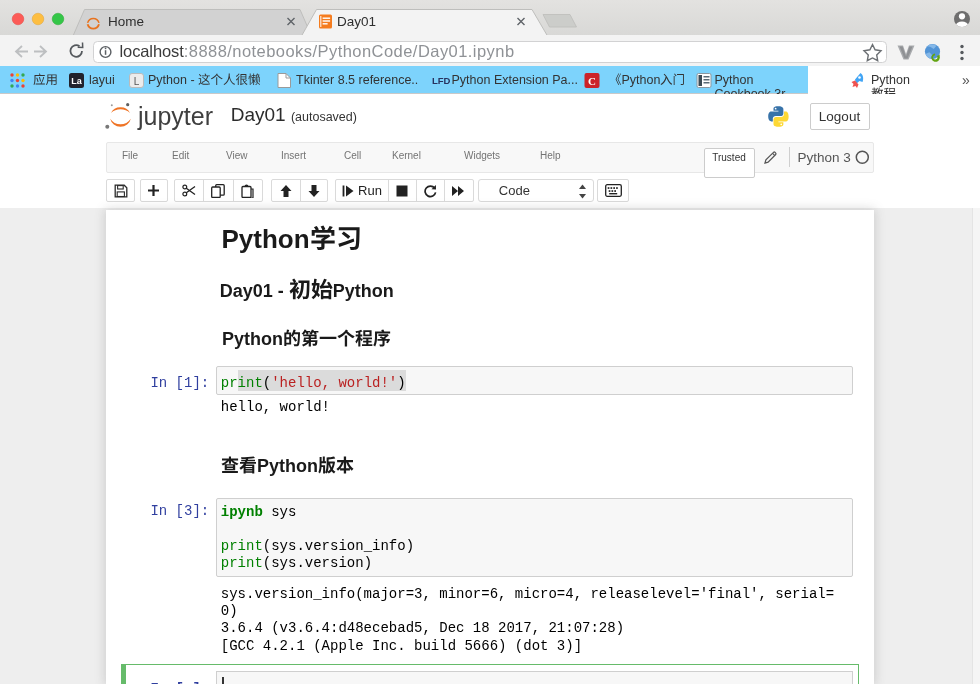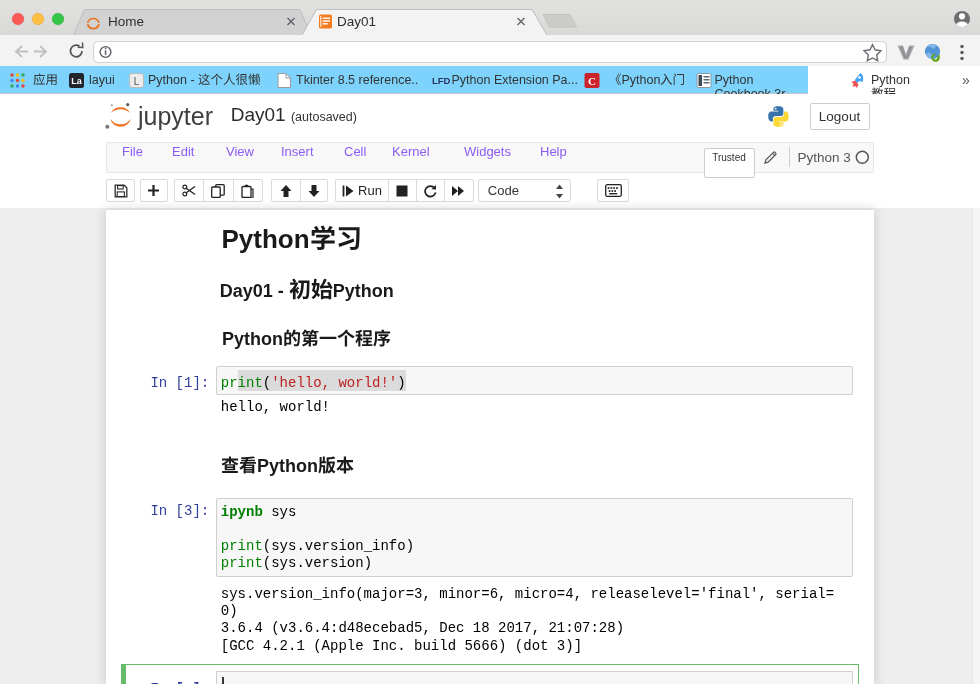--- a/index.html
+++ b/index.html
@@ -6,21 +6,21 @@
 .abs{position:absolute}
 
 #tabbar{left:0;top:0;width:980px;height:36px;background:#dcdcda}
 #addrbar{left:0;top:36px;width:980px;height:30px;background:#f3f3f3}
 #bmbar{left:0;top:66px;width:808px;height:28px;background:#7dd3fc;border-bottom:1px solid #c9c9c9}
 .tabtxt{font-size:13.5px;color:#2f2f2f;top:13.5px}
 .bmitem{font-size:12.5px;color:#333;top:6.5px}
 
 #jhead{left:0;top:94px;width:980px;height:114px;background:#fff}
 #menubar{left:105.5px;top:142px;width:768px;height:30.5px;background:#f8f8f8;border:1px solid #e7e7e7;border-radius:2px}
-.menuitem{font-size:13px;color:#8b5cf6;top:144px}
+.menuitem{font-size:10px;color:#737373;top:150px}
 .tbtn{position:absolute;top:179px;height:23px;background:#fff;border:1px solid #dadada;border-radius:2px;display:flex;align-items:center;justify-content:center}
 .tbg{position:absolute;top:179px;height:23px;background:#fff;border:1px solid #dadada;border-radius:2px;display:flex}
 .tbg>div{display:flex;align-items:center;justify-content:center}
 #site{left:0;top:207.5px;width:980px;height:476.5px;background:#eee}
 #nbc{left:105.5px;top:209.5px;width:768px;height:475px;background:#fff;box-shadow:0 0 10px 1px rgba(87,87,87,.22)}
 .prompt{font-family:"Liberation Mono",monospace;font-size:14px;color:#303F9F}
 .inputbox{position:absolute;left:215.5px;width:637px;background:#f7f7f7;border:1px solid #cfcfcf;border-radius:2px}
 .code{font-family:Liberation Mono, monospace;font-size:14px;line-height:17px;color:#000}
 .kw{color:#008000;font-weight:bold}.bi{color:#008000}.st{color:#BA2121}
 .out{font-family:"Liberation Mono",monospace;font-size:14px;line-height:17px;color:#000}
@@ -97,20 +97,21 @@
  <circle cx="932.5" cy="15.5" r="7.6" fill="#5294d6"></circle>
       <path d="M927,10.5 a7.6,7.6 0 0 1 9.5,-0.8 l-2.8,3.2 a12,12 0 0 0 -6.5,-2.6z M925.5,18 l3.8,-1.8 2.8,2.8 -1.8,3.6 a7.6,7.6 0 0 1 -4.8,-4.6z" fill="#85b8e8"></path>
       <path d="M935,17.5 a4.2,4.2 0 1 0 4.4,2.4 l-2,1.1 a2.2,2.2 0 1 1 -2.3,-1.8z" fill="#63a412"></path>
       <path d="M939.8,18.6 l-0.4,3.3 -2.9,-1.6z" fill="#63a412"></path>
  <g fill="#55595d">
         <circle cx="962" cy="10.5" r="1.7"></circle>
         <circle cx="962" cy="16.5" r="1.7"></circle>
         <circle cx="962" cy="22.5" r="1.7"></circle>
       </g>
 </svg>
+<div class="abs" style="left:119.5px;top:6px;font-size:16.5px;letter-spacing:-0.1px;color:#3a3a3a">localhost<span style="color:#8f9296;letter-spacing:0.45px">:8888/notebooks/PythonCode/Day01.ipynb</span></div>
 </div>
 
 <div class="abs" id="bmbar">
 <svg width="980" height="28" style="position:absolute;left:0;top:0">
  <g transform="translate(10,7)">
   <circle cx="2" cy="2" r="1.7" fill="#ea4335"></circle>
         <circle cx="7.5" cy="2" r="1.7" fill="#fbbc05"></circle>
         <circle cx="13" cy="2" r="1.7" fill="#34a853"></circle>
   <circle cx="2" cy="7.5" r="1.7" fill="#4285f4"></circle>
         <circle cx="7.5" cy="7.5" r="1.7" fill="#ea4335"></circle>
@@ -271,21 +272,21 @@
         <path d="M11.6,4.1 a5.3,5.3 0 1 0 1,4.3" fill="none" stroke="#222" stroke-width="1.7"></path>
         <path d="M12.9,1 l0.1,4.6 -4.6,-0.4z" fill="#222"></path>
       </svg>
     </div>
  <div style="width:28px;border-left:1px solid #dadada">
       <svg width="14" height="12">
         <path d="M1,1 L7,6 L1,11 Z M7,1 L13,6 L7,11 Z" fill="#222"></path>
       </svg>
     </div>
 </div>
-<div class="tbtn" style="left:477.8px;width:93px;justify-content:flex-start;padding-left:9px;font-size:13px;color:#333;border-radius:3px">Code<svg width="9" height="15" style="position:absolute;right:5.5px;top:4px">
+<div class="tbtn" style="left:477.8px;width:116px;justify-content:flex-start;padding-left:20px;font-size:13px;color:#333;border-radius:3px">Code<svg width="9" height="15" style="position:absolute;right:5.5px;top:4px">
       <path d="M4.5,0.5 L8,5 H1 Z" fill="#444"></path>
       <path d="M4.5,14.5 L8,10 H1 Z" fill="#444"></path>
     </svg></div>
 <div class="tbtn" style="left:597px;width:32px">
     <svg width="17" height="13">
       <rect x="0.7" y="0.7" width="15.6" height="11.6" rx="1.5" fill="none" stroke="#222" stroke-width="1.3"></rect>
       <g fill="#222">
         <rect x="2.7" y="3.2" width="1.7" height="1.7"></rect>
         <rect x="5.5" y="3.2" width="1.7" height="1.7"></rect>
         <rect x="8.3" y="3.2" width="1.7" height="1.7"></rect>

